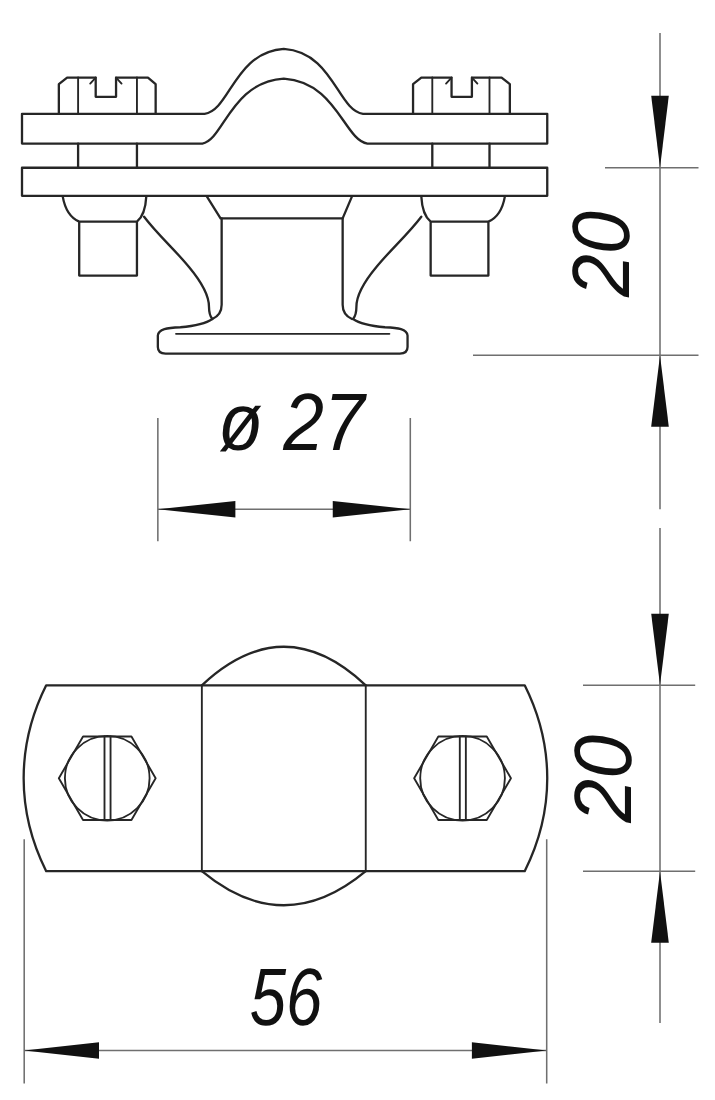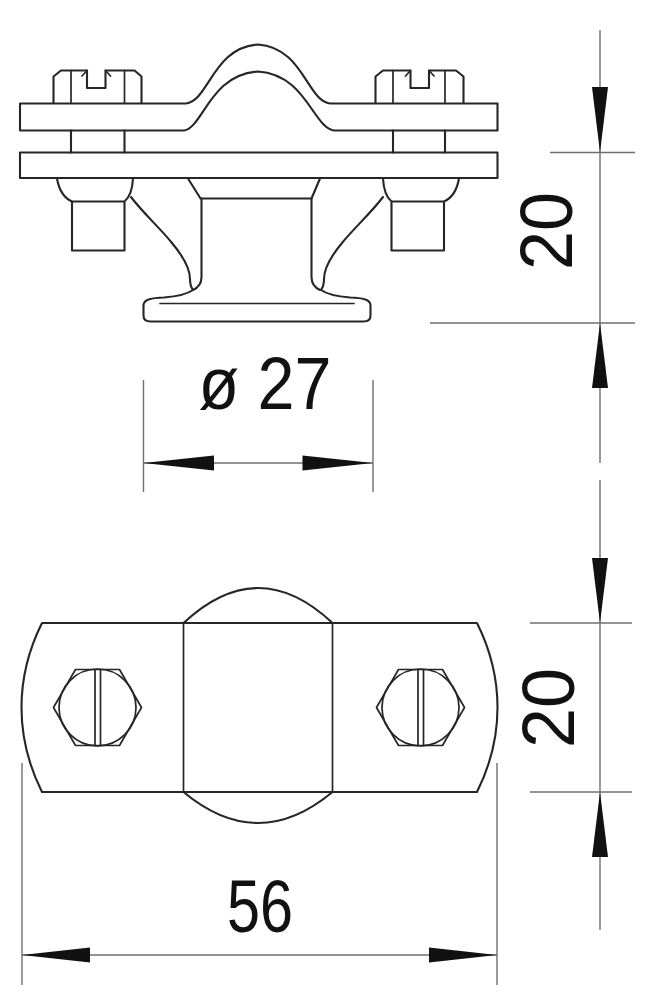--- a/index.html
+++ b/index.html
@@ -2,20 +2,21 @@
 <html><head>
 <meta charset="utf-8">
 <style>
   html, body { margin: 0; padding: 0; background: #ffffff; }
   .canvas {
     position: relative;
     width: 650px;
     height: 1000px;
     background: #ffffff;
     overflow: hidden;
+    font-style: italic;
   }
   svg { display: block; }
   text {
     font-family: "Liberation Sans", "DejaVu Sans", sans-serif;
     fill: #111111;
   }
   .outline  { fill: none; stroke: #262626; stroke-width: 2.1; stroke-linejoin: round; stroke-linecap: round; }
   .detail   { fill: none; stroke: #262626; stroke-width: 1.7; stroke-linejoin: round; stroke-linecap: round; }
   .dimline  { fill: none; stroke: #6f6f6f; stroke-width: 1.4; }
   .arrow    { fill: #111111; stroke: none; }

